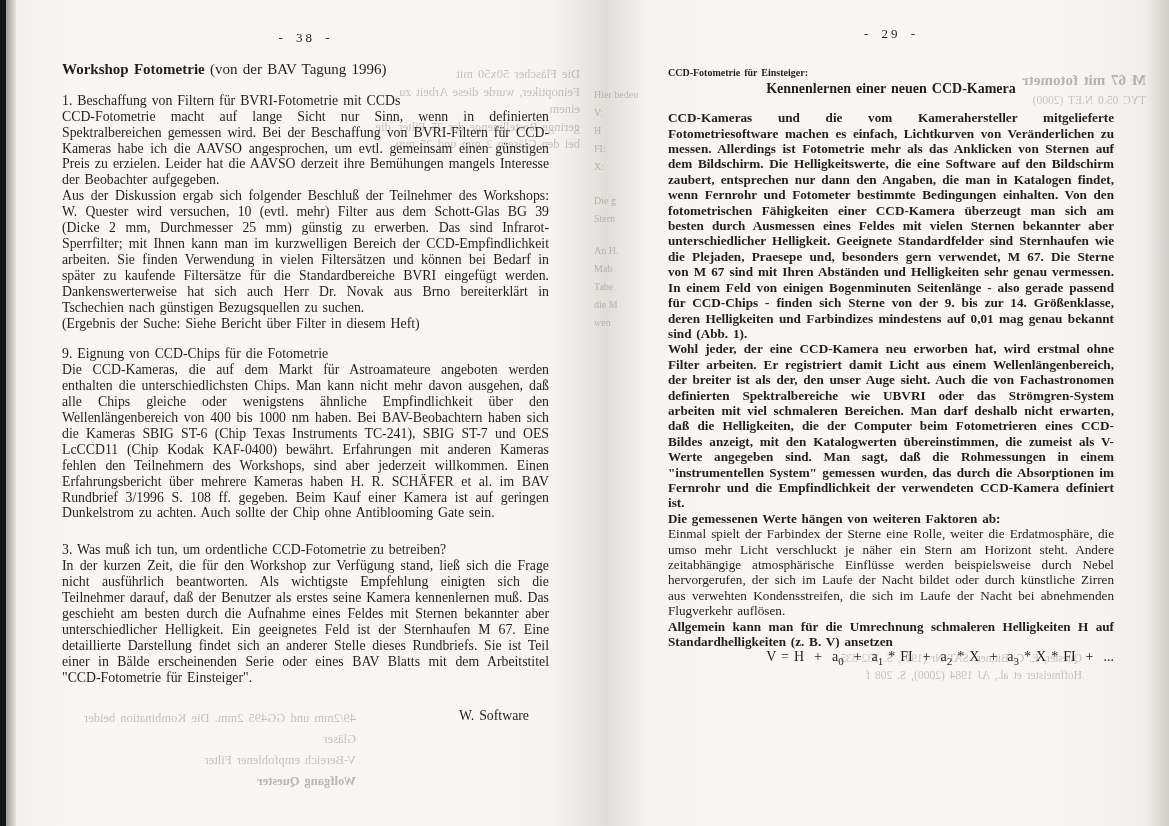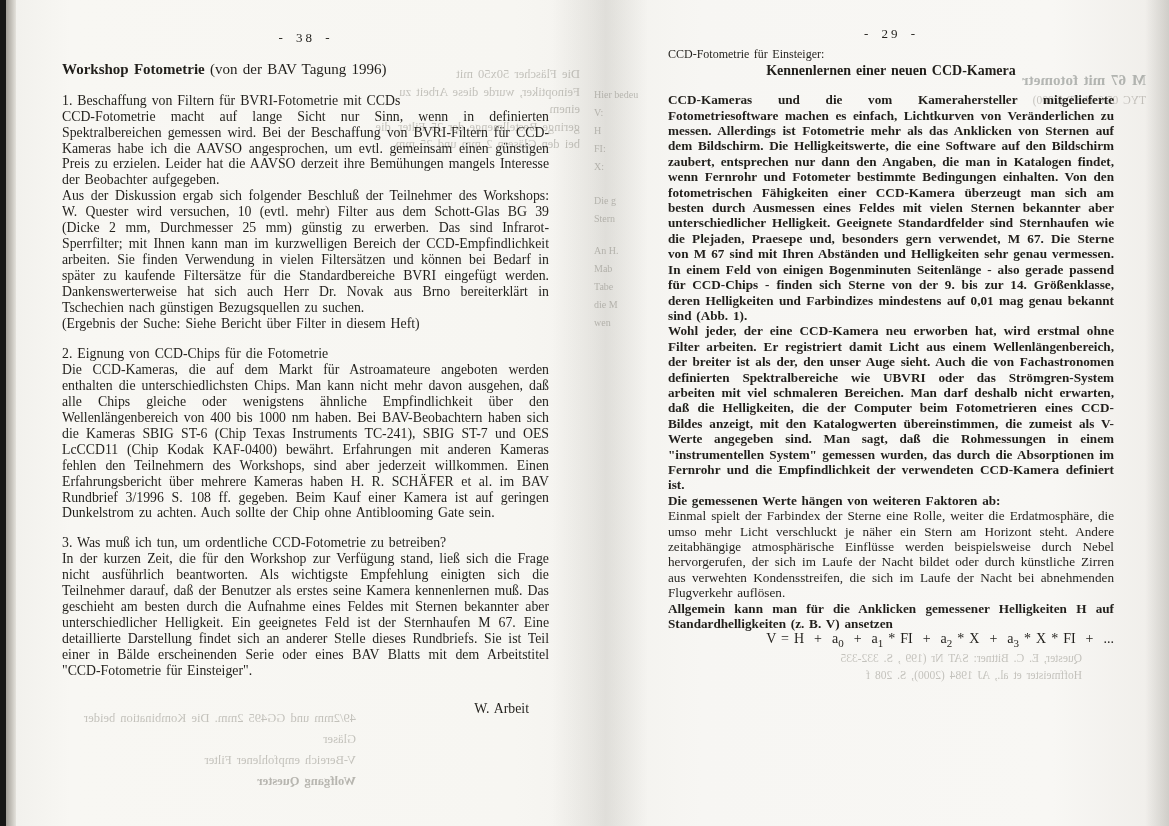--- a/index.html
+++ b/index.html
@@ -22,24 +22,24 @@
   .page{position:absolute;color:#211f1b;text-align:justify;word-spacing:1.5px;}
   .page p{margin:0;}
   .page-left{left:62px;top:30px;width:487px;font-size:13.8px;line-height:15.9px;}
   .page-right{left:668px;top:26px;width:446px;font-size:13.2px;line-height:15.4px;}
 
   .pagenum{text-align:center;letter-spacing:3px;font-size:13px;margin-bottom:0;word-spacing:4px;}
   .title-left{margin-top:16px;font-size:15px;}
   .b{font-weight:bold;}
   .sec-head{margin-top:15px;}
   .sec{margin-top:15px;}
-  .gap-lg{margin-top:14px;}
+  .gap-lg{margin-top:21px;}
   .signature{margin-top:22px;text-align:right;padding-right:20px;}
 
-  .title-r1{margin-top:6px;font-weight:normal;font-size:12px;}
+  .title-r1{margin-top:24px;font-weight:bold;font-size:10px;}
   .title-r2{font-weight:bold;font-size:14px;text-align:center;margin-bottom:14px;}
   .para{margin-top:14px;font-weight:bold;}
   .formula{margin-top:20px;white-space:pre;text-align:right;font-size:14px;}
   .formula sub{font-size:11px;}
 
   
   .ghost{position:absolute;color:rgba(124,121,113,.42);filter:blur(.5px);
     transform:scaleX(-1);text-align:left;word-spacing:2px;}
   .ghost div{margin:0;}
   .ghost-left-top{left:366px;top:66px;width:214px;font-size:12.5px;line-height:17.5px;}
@@ -103,38 +103,38 @@
     <div class="title-left"><span class="b">Workshop Fotometrie</span><span> (von der BAV Tagung 1996)</span></div>
 
     <div class="sec">
       <p class="sec-head">1. Beschaffung von Filtern für BVRI-Fotometrie mit CCDs</p>
       <p>CCD-Fotometrie macht auf lange Sicht nur Sinn, wenn in definierten Spektralbereichen gemessen wird. Bei der Beschaffung von BVRI-Filtern für CCD-Kameras habe ich die AAVSO angesprochen, um evtl. gemeinsam einen günstigen Preis zu erzielen. Leider hat die AAVSO derzeit ihre Bemühungen mangels Interesse der Beobachter aufgegeben.</p>
       <p>Aus der Diskussion ergab sich folgender Beschluß der Teilnehmer des Workshops: W. Quester wird versuchen, 10 (evtl. mehr) Filter aus dem Schott-Glas BG 39 (Dicke 2 mm, Durchmesser 25 mm) günstig zu erwerben. Das sind Infrarot-Sperrfilter; mit Ihnen kann man im kurzwelligen Bereich der CCD-Empfindlichkeit arbeiten. Sie finden Verwendung in vielen Filtersätzen und können bei Bedarf in später zu kaufende Filtersätze für die Standardbereiche BVRI eingefügt werden. Dankenswerterweise hat sich auch Herr Dr. Novak aus Brno bereiterklärt in Tschechien nach günstigen Bezugsquellen zu suchen.</p>
       <p>(Ergebnis der Suche: Siehe Bericht über Filter in diesem Heft)</p>
     </div>
 
     <div class="sec">
-      <p class="sec-head">2. Eignung von CCD-Chips für die Fotometrie</p>
+      <p class="sec-head">9. Eignung von CCD-Chips für die Fotometrie</p>
       <p>Die CCD-Kameras, die auf dem Markt für Astroamateure angeboten werden enthalten die unterschiedlichsten Chips. Man kann nicht mehr davon ausgehen, daß alle Chips gleiche oder wenigstens ähnliche Empfindlichkeit über den Wellenlängenbereich von 400 bis 1000 nm haben. Bei BAV-Beobachtern haben sich die Kameras SBIG ST-6 (Chip Texas Instruments TC-241), SBIG ST-7 und OES LcCCD11 (Chip Kodak KAF-0400) bewährt. Erfahrungen mit anderen Kameras fehlen den Teilnehmern des Workshops, sind aber jederzeit willkommen. Einen Erfahrungsbericht über mehrere Kameras haben H. R. SCHÄFER et al. im BAV Rundbrief 3/1996 S. 108 ff. gegeben. Beim Kauf einer Kamera ist auf geringen Dunkelstrom zu achten. Auch sollte der Chip ohne Antiblooming Gate sein.</p>
     </div>
 
     <div class="sec gap-lg">
       <p class="sec-head">3. Was muß ich tun, um ordentliche CCD-Fotometrie zu betreiben?</p>
       <p>In der kurzen Zeit, die für den Workshop zur Verfügung stand, ließ sich die Frage nicht ausführlich beantworten. Als wichtigste Empfehlung einigten sich die Teilnehmer darauf, daß der Benutzer als erstes seine Kamera kennenlernen muß. Das geschieht am besten durch die Aufnahme eines Feldes mit Sternen bekannter aber unterschiedlicher Helligkeit. Ein geeignetes Feld ist der Sternhaufen M 67. Eine detaillierte Darstellung findet sich an anderer Stelle dieses Rundbriefs. Sie ist Teil einer in Bälde erscheinenden Serie oder eines BAV Blatts mit dem Arbeitstitel "CCD-Fotometrie für Einsteiger".</p>
     </div>
 
-    <div class="signature">W. Arbeit</div>
+    <div class="signature">W. Software</div>
   </div>
 
   <div class="page page-right">
     <div class="pagenum">- 29 -</div>
     <div class="title-r1">CCD-Fotometrie für Einsteiger:</div>
     <div class="title-r2">Kennenlernen einer neuen CCD-Kamera</div>
 
     <p class="para">CCD-Kameras und die vom Kamerahersteller mitgelieferte Fotometriesoftware machen es einfach, Lichtkurven von Veränderlichen zu messen. Allerdings ist Fotometrie mehr als das Anklicken von Sternen auf dem Bildschirm. Die Helligkeitswerte, die eine Software auf den Bildschirm zaubert, entsprechen nur dann den Angaben, die man in Katalogen findet, wenn Fernrohr und Fotometer bestimmte Bedingungen einhalten. Von den fotometrischen Fähigkeiten einer CCD-Kamera überzeugt man sich am besten durch Ausmessen eines Feldes mit vielen Sternen bekannter aber unterschiedlicher Helligkeit. Geeignete  Standardfelder sind Sternhaufen wie die Plejaden, Praesepe und, besonders gern verwendet, M 67. Die Sterne von M 67 sind mit Ihren Abständen und Helligkeiten sehr genau vermessen. In einem Feld von einigen Bogenminuten Seitenlänge  - also gerade passend für CCD-Chips - finden sich Sterne von der 9. bis zur 14. Größenklasse, deren Helligkeiten und Farbindizes mindestens auf 0,01 mag genau bekannt sind (Abb. 1).</p>
     <p class="para">Wohl jeder, der eine CCD-Kamera neu erworben hat, wird erstmal ohne Filter arbeiten. Er registriert damit Licht aus einem Wellenlängenbereich, der breiter ist als der, den unser Auge sieht. Auch die von Fachastronomen definierten Spektralbereiche wie UBVRI oder das Strömgren-System arbeiten mit viel schmaleren Bereichen. Man darf deshalb nicht erwarten, daß die Helligkeiten, die der Computer beim Fotometrieren eines CCD-Bildes anzeigt, mit den Katalogwerten übereinstimmen, die zumeist als V-Werte angegeben sind. Man sagt, daß die Rohmessungen in einem "instrumentellen System" gemessen wurden, das durch die Absorptionen im Fernrohr und die Empfindlichkeit der verwendeten CCD-Kamera definiert ist.</p>
     <p class="para">Die gemessenen Werte hängen von weiteren Faktoren ab:</p>
     <p>Einmal spielt  der Farbindex der Sterne eine Rolle, weiter die Erdatmosphäre, die umso mehr Licht verschluckt je näher ein Stern am Horizont steht. Andere zeitabhängige atmosphärische Einflüsse werden beispielsweise durch Nebel hervorgerufen, der sich im Laufe der Nacht bildet oder durch künstliche Zirren aus verwehten Kondensstreifen, die sich im Laufe der Nacht bei abnehmenden Flugverkehr auflösen.</p>
-    <p class="para">Allgemein kann man für die Anklicken gemessener Helligkeiten H auf Standardhelligkeiten (z. B. V) ansetzen</p>
+    <p class="para">Allgemein kann man für die Umrechnung schmaleren Helligkeiten H auf Standardhelligkeiten (z. B. V) ansetzen</p>
 
     <p class="formula"><span>V = H  +  a</span><sub>0</sub><span>  +  a</span><sub>1</sub><span> * FI  +  a</span><sub>2</sub><span> * X  +  a</span><sub>3</sub><span> * X * FI  +  ...</span></p>
   </div>
 </div>
 
 </body></html>

